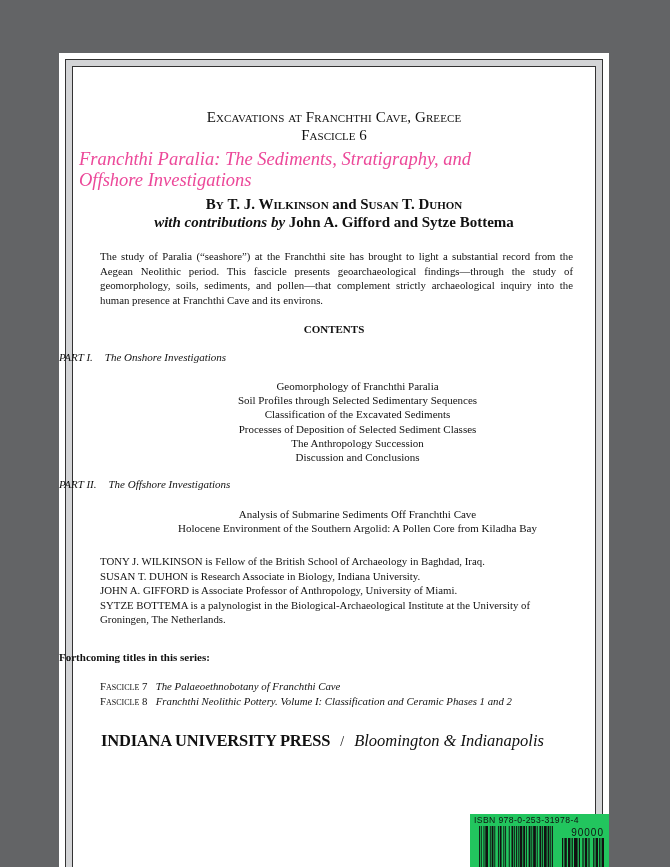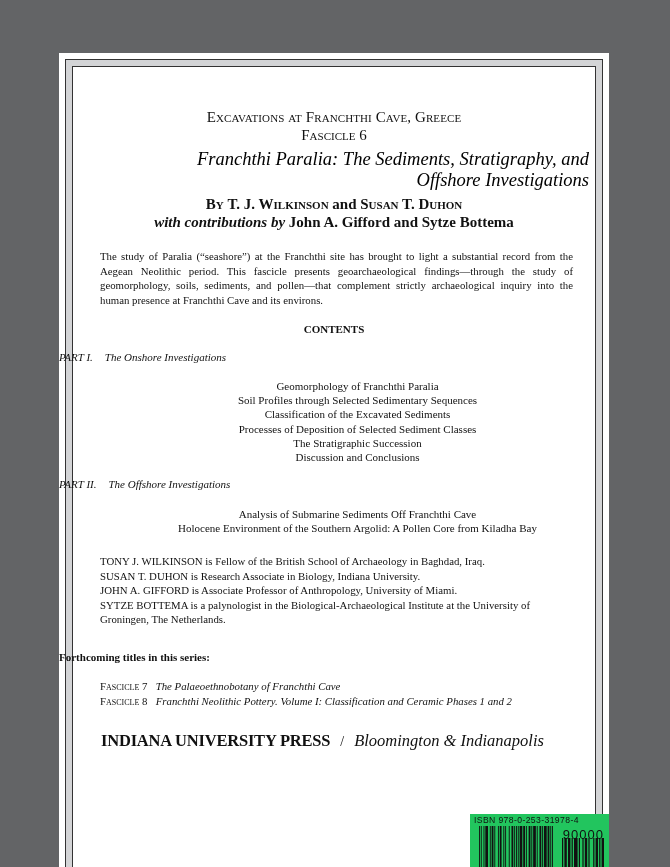--- a/index.html
+++ b/index.html
@@ -22,22 +22,22 @@
   .content { position: absolute; left: 0; top: 0; width: 100%; height: 100%; }
   .series-title {
     position: absolute; top: 56px; left: 0; right: 0; text-align: center;
     font-size: 15px; font-variant: small-caps; letter-spacing: 0.1px;
   }
   .fascicle {
     position: absolute; top: 74px; left: 0; right: 0; text-align: center;
     font-size: 15px; font-variant: small-caps;
   }
   .book-title {
-    position: absolute; top: 96px; left: 20px; right: 20px; text-align: right;
-    font-size: 18.5px; font-style: italic; color: #000000; line-height: 21px;
+    position: absolute; top: 96px; left: 20px; right: 20px; text-align: left;
+    font-size: 18.5px; font-style: italic; color: #ec4899; line-height: 21px;
   }
   .byline {
     position: absolute; top: 142px; left: 0; right: 0; text-align: center; font-size: 15px; line-height: 18px; font-weight: bold;
   }
   .byline .sc { font-variant: small-caps; }
   .byline i { font-style: italic; }
   .abstract {
     position: absolute; top: 196px; left: 41px; right: 36px;
     font-size: 10.8px; line-height: 14.5px; text-align: justify;
   }
@@ -63,21 +63,21 @@
     position: absolute; top: 678px; left: 42px; font-size: 16.5px; white-space: nowrap;
   }
   .publisher b { font-weight: bold; letter-spacing: -0.2px; }
   .publisher .slash { margin: 0 10px; font-size: 14px; }
   .publisher i { font-style: italic; }
   .barcode-box {
     position: absolute; left: 470px; top: 770px; width: 139px; height: 79px; background: #22c55e;
     font-family: Liberation Sans, sans-serif; color: #111; margin-top: 44px;
   }
   .isbn-text { position: absolute; left: 4px; top: 1px; font-size: 8.6px; letter-spacing: 0.4px; white-space: nowrap; }
-  .addon-text { position: absolute; right: 5px; top: 13px; font-size: 13px; letter-spacing: 1px; }
+  .addon-text { position: absolute; right: 5px; top: 13px; font-size: 10px; letter-spacing: 1px; }
   .main-bars { position: absolute; left: 9px; top: 12px; width: 74px; height: 54px; }
   .addon-bars { position: absolute; left: 92px; top: 24px; width: 42px; height: 44px; }
   .digits-text { position: absolute; left: 1px; top: 66px; font-size: 15px; letter-spacing: 0.4px; white-space: pre; }
 </style>
 </head>
 <body>
 
 <div class="page">
   <div class="frame-outer">
     <div class="frame-inner"></div>
@@ -110,21 +110,21 @@
     <div class="contents-head">CONTENTS</div>
 
     <div class="part" style="top:298px;">
       <span>PART I.</span><span class="gap"></span><span>The Onshore Investigations</span>
     </div>
     <div class="toc" style="top:326px;">
       <div>Geomorphology of Franchthi Paralia</div>
       <div>Soil Profiles through Selected Sedimentary Sequences</div>
       <div>Classification of the Excavated Sediments</div>
       <div>Processes of Deposition of Selected Sediment Classes</div>
-      <div>The Stratigraphic Succession</div>
+      <div>The Anthropology Succession</div>
       <div>Discussion and Conclusions</div>
     </div>
 
     <div class="part" style="top:425px;">
       <span>PART II.</span><span class="gap"></span><span>The Offshore Investigations</span>
     </div>
     <div class="toc" style="top:454px;">
       <div>Analysis of Submarine Sediments Off Franchthi Cave</div>
       <div>Holocene Environment of the Southern Argolid: A Pollen Core from Kiladha Bay</div>
     </div>

